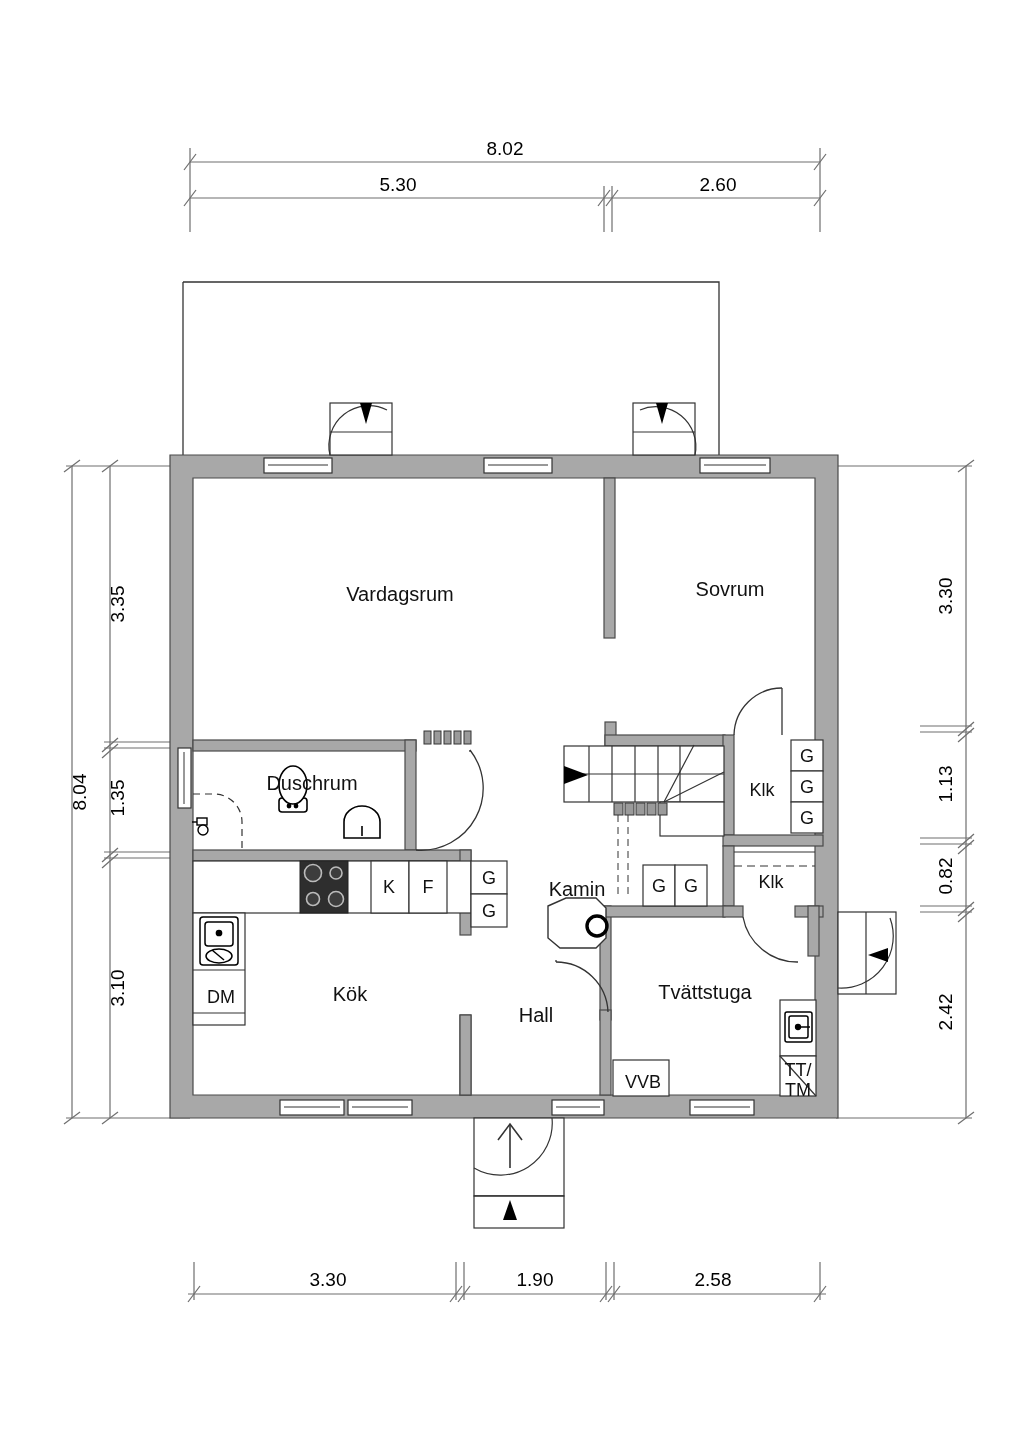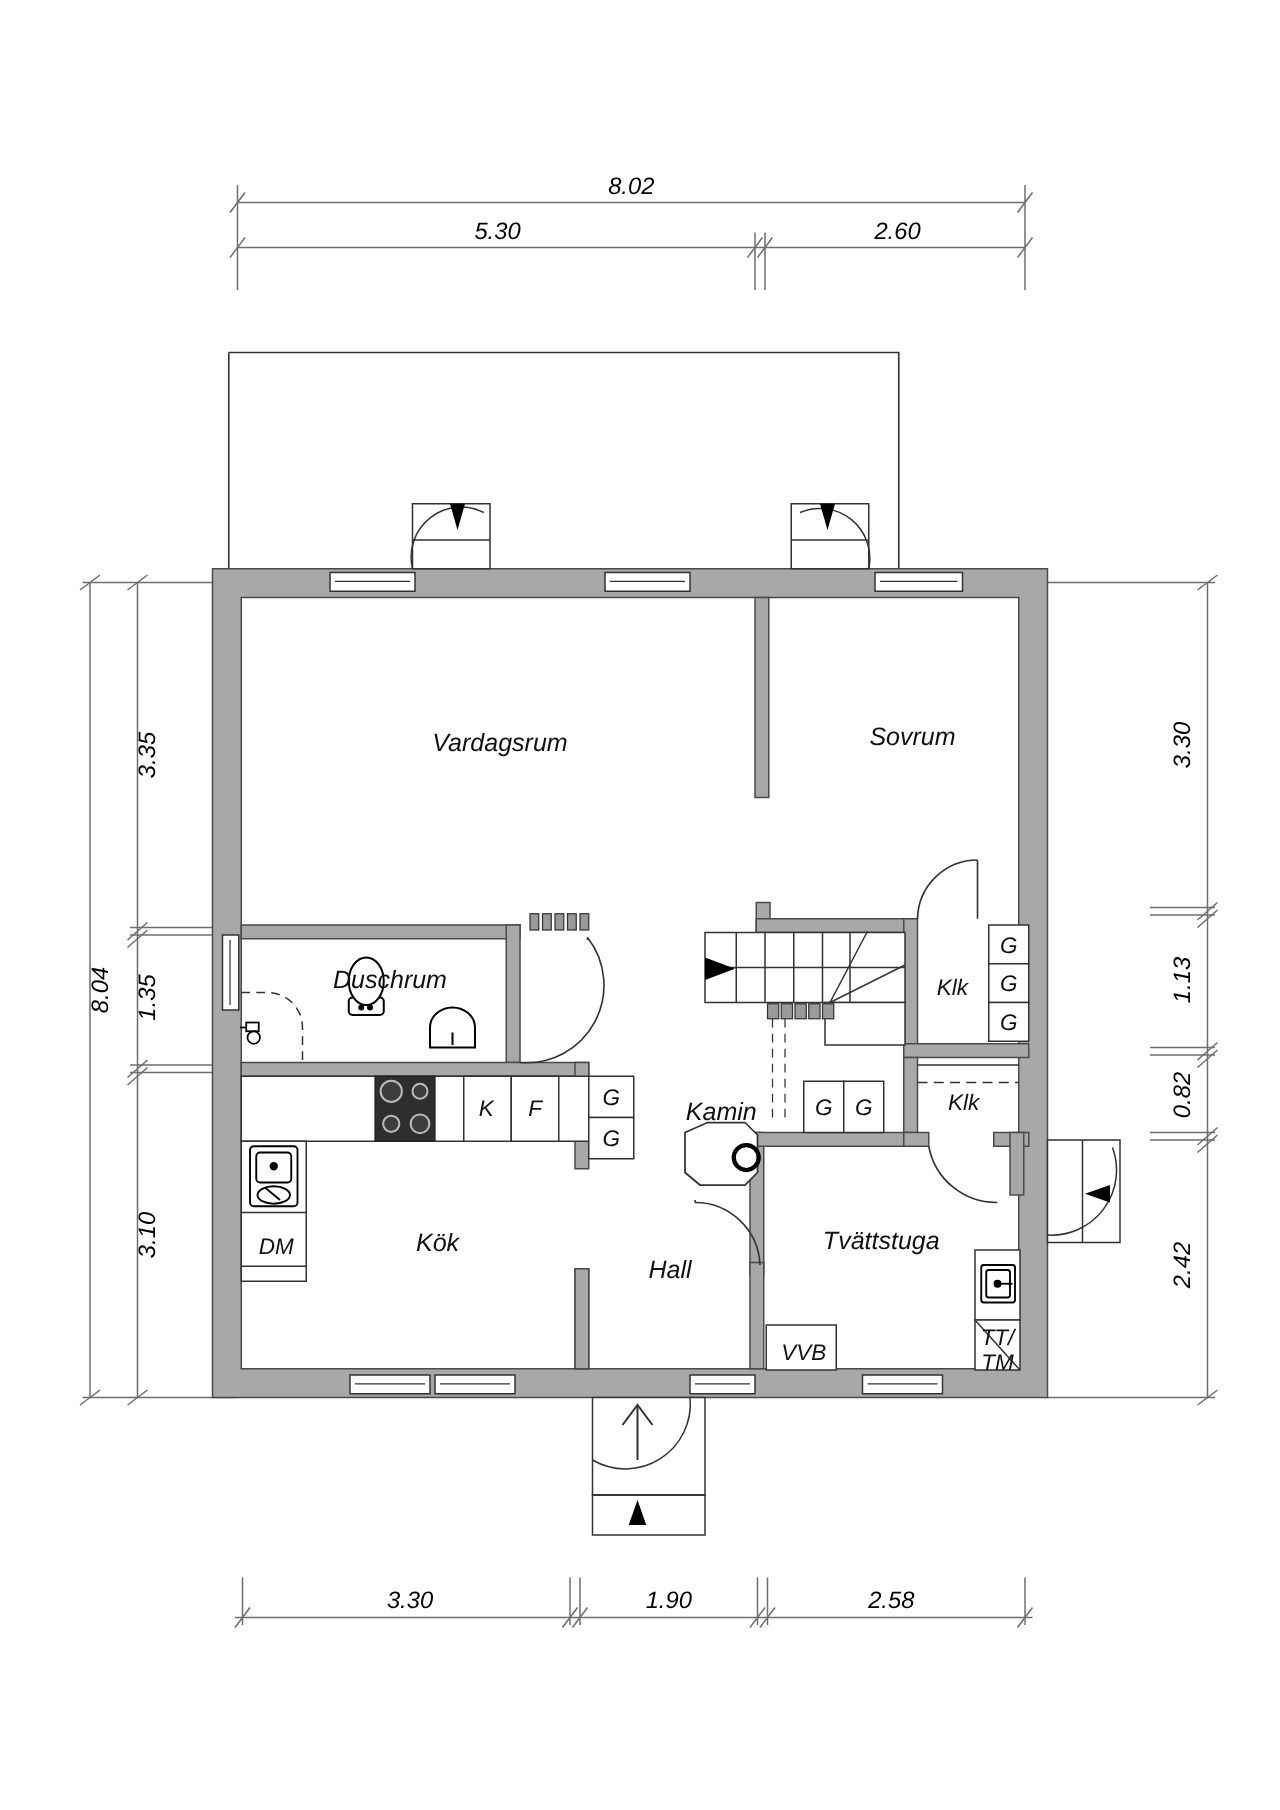--- a/index.html
+++ b/index.html
@@ -1,17 +1,17 @@
 <!DOCTYPE html>
 <html><head>
 <meta charset="utf-8">
 <style>
   html,body{margin:0;padding:0;background:#ffffff;}
   body{width:1024px;height:1448px;font-family:"Liberation Sans",sans-serif;color:#000;}
-  #stage{position:relative;width:1024px;height:1448px;overflow:hidden;font-style:italic;}
+  #stage{position:relative;width:1024px;height:1448px;overflow:hidden;}
   svg{display:block;}
   .dimtext{font-family:"Liberation Sans",sans-serif;font-size:19px;fill:#000;}
   .roomtext{font-family:"Liberation Sans",sans-serif;font-size:20px;fill:#111;}
   .smalltext{font-family:"Liberation Sans",sans-serif;font-size:18px;fill:#111;}
 </style>
 </head>
 <body>
 
 <div id="stage">
 <svg width="1024" height="1448" viewBox="0 0 1024 1448" xmlns="http://www.w3.org/2000/svg">

